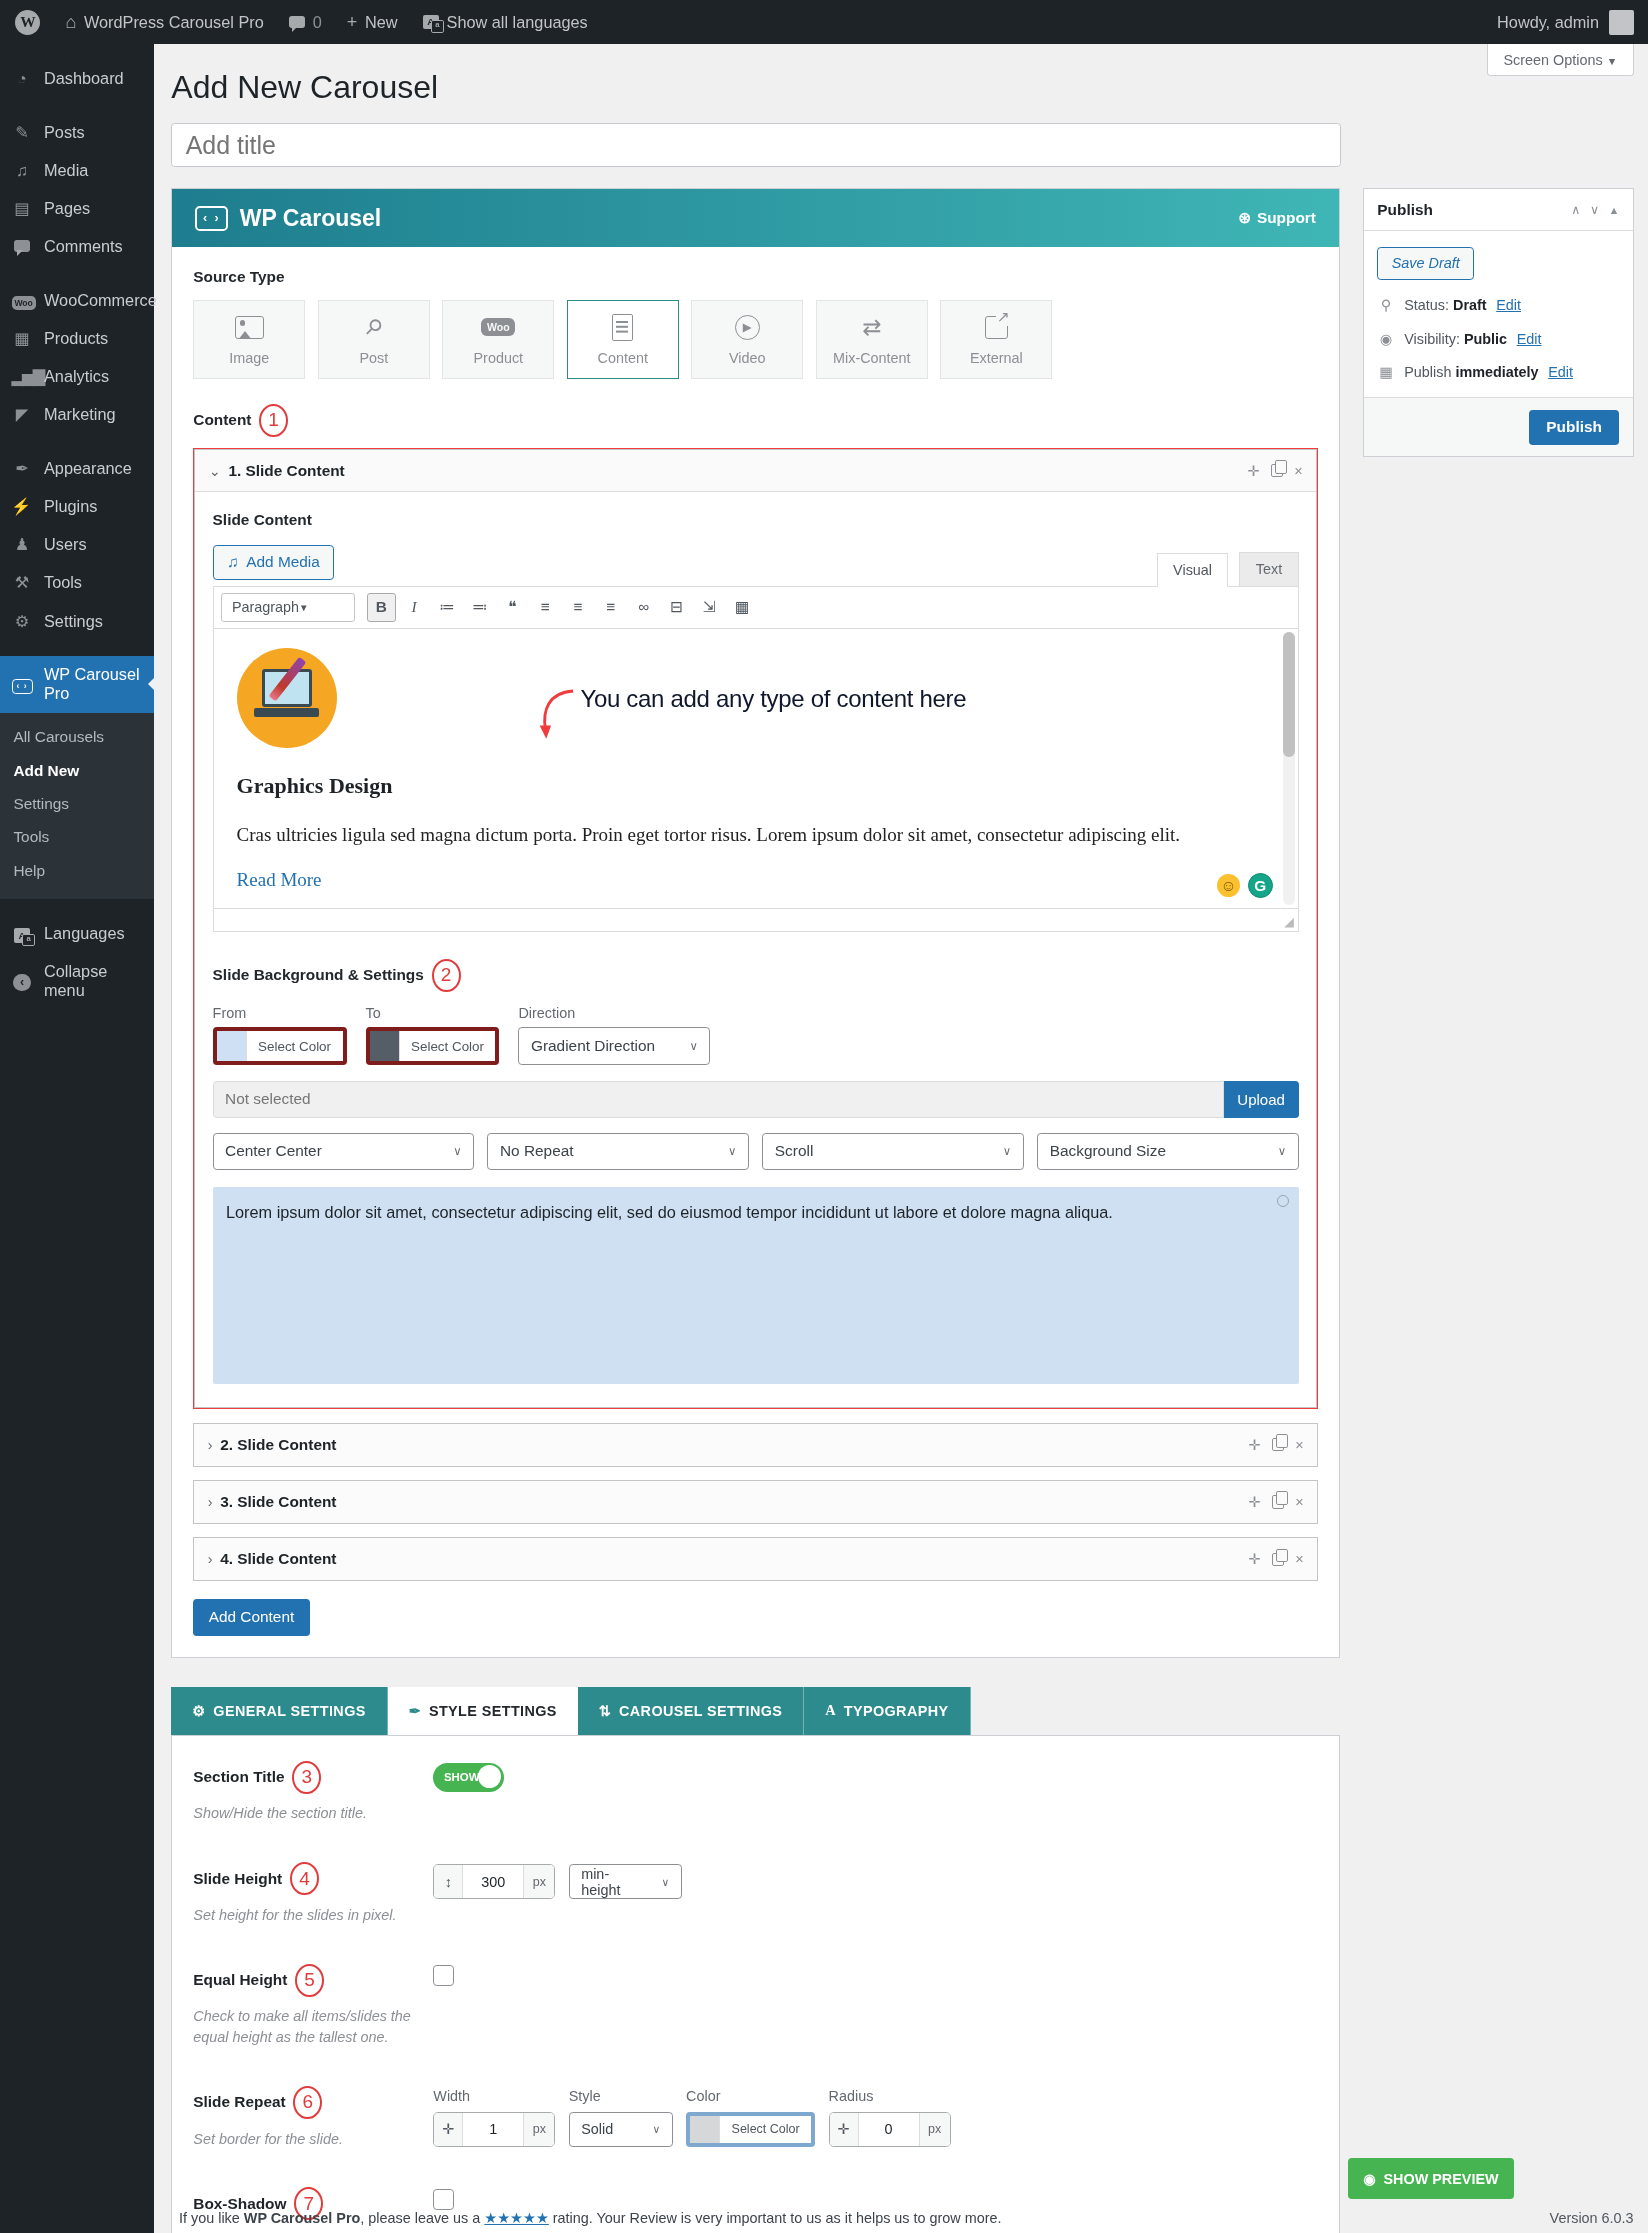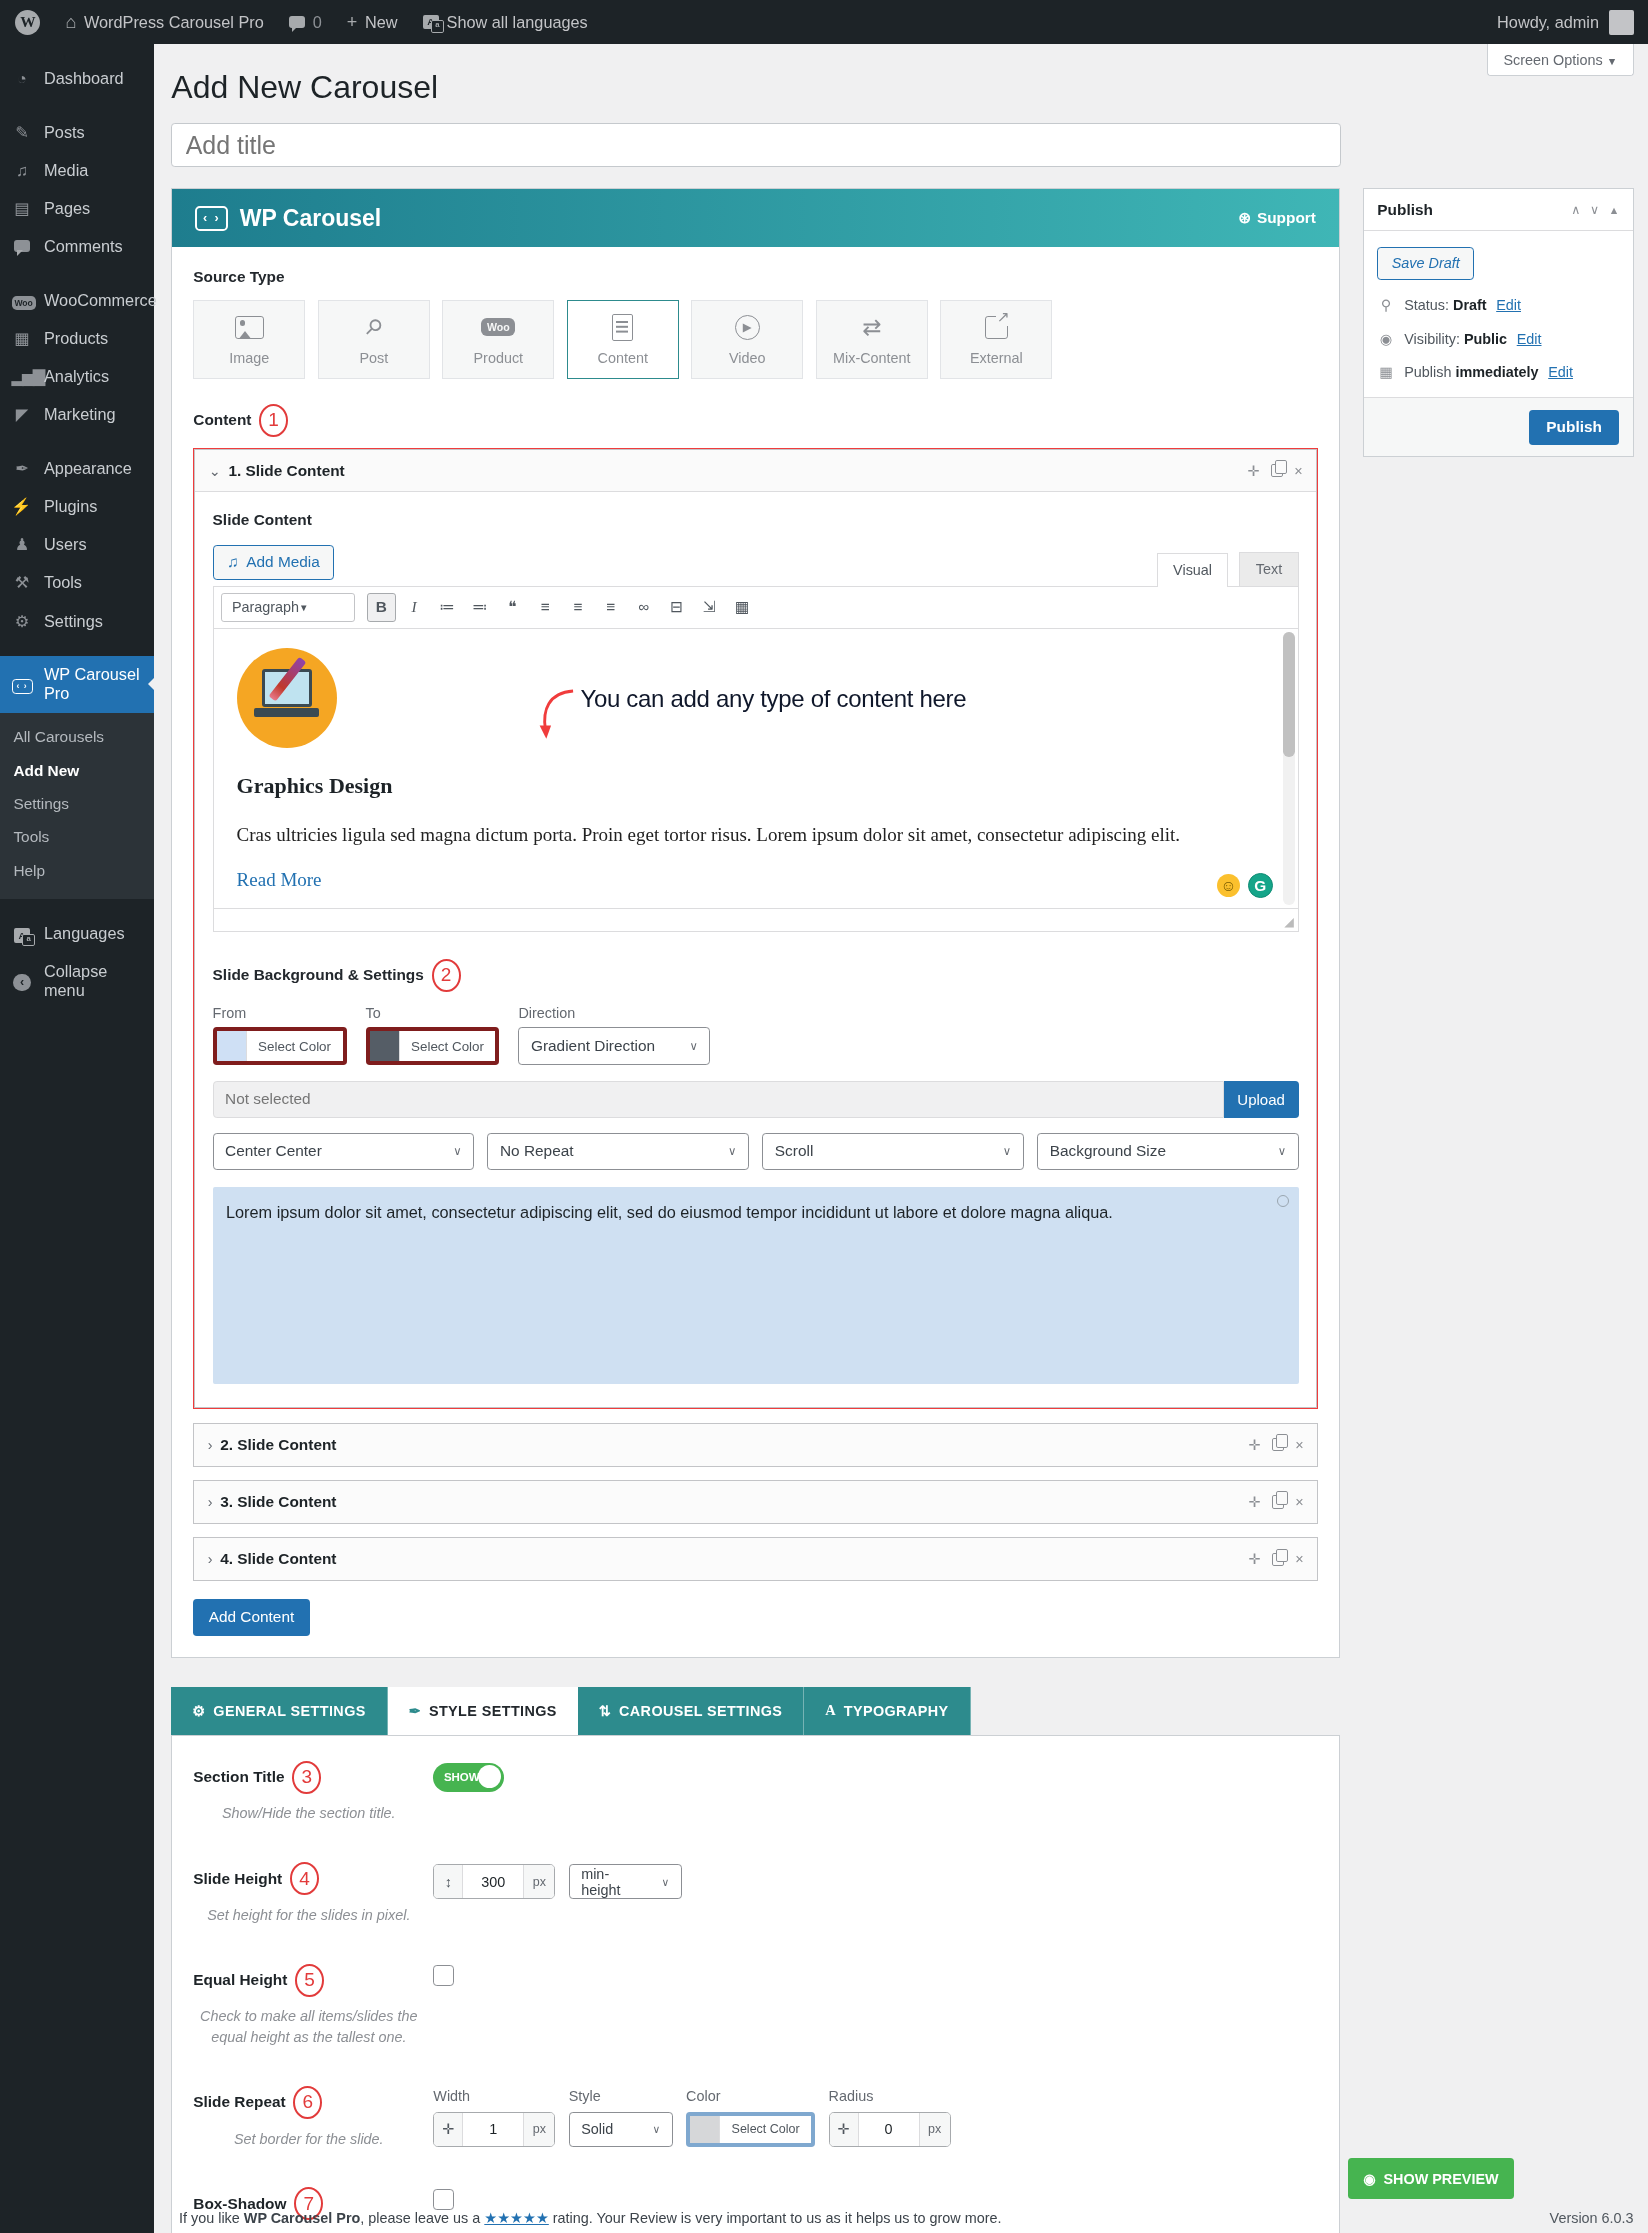--- a/index.html
+++ b/index.html
@@ -138,21 +138,21 @@
   .tab.active { background:#fff; color:#23282d; border-right:none; }
   .tab.active .t-ic { color:#2d8b8d; }
   .t-ic { font-size:14.4px; }
 
   .settings-panel { padding:25px 21px 29px; }
   .setting-row { display:flex; margin-bottom:38px; }
   .setting-row:last-child { margin-bottom:7.7px; }
   .s-left { width:240px; flex:none; }
   .s-label-row { display:flex; align-items:center; gap:7.7px; }
   .s-label { font-size:15.4px; font-weight:bold; }
-  .s-desc { font-size:14.4px; font-style:italic; color:#8c8f94; margin-top:9.6px; line-height:1.45; max-width:231px;text-align:center; }
+  .s-desc { font-size:14.4px; font-style:italic; color:#8c8f94; margin-top:9.6px; line-height:1.45; max-width:231px; }
   .s-right { padding-top:1.9px; display:flex; align-items:flex-start; gap:13.4px; }
 
   .toggle { width:71px; height:29px; background:#46b450; border-radius:15.4px; position:relative; display:flex; align-items:center; cursor:pointer; }
   .toggle .t-txt { color:#fff; font-size:11.5px; font-weight:bold; margin-left:10.6px; }
   .toggle .knob { position:absolute; right:2.9px; top:2.9px; width:23px; height:23px; border-radius:50%; background:#fff; }
 
   .igroup { display:inline-flex; border:1px solid #a7aaad; border-radius:4.8px; overflow:hidden; height:35px; background:#fff; }
   .igroup .cell { display:flex; align-items:center; justify-content:center; font-size:14.4px; }
   .igroup .ci { width:29px; background:#f6f7f7; border-right:1px solid #dcdcde; color:#50575e; }
   .igroup .cv { width:60px; color:#1d2327; }

